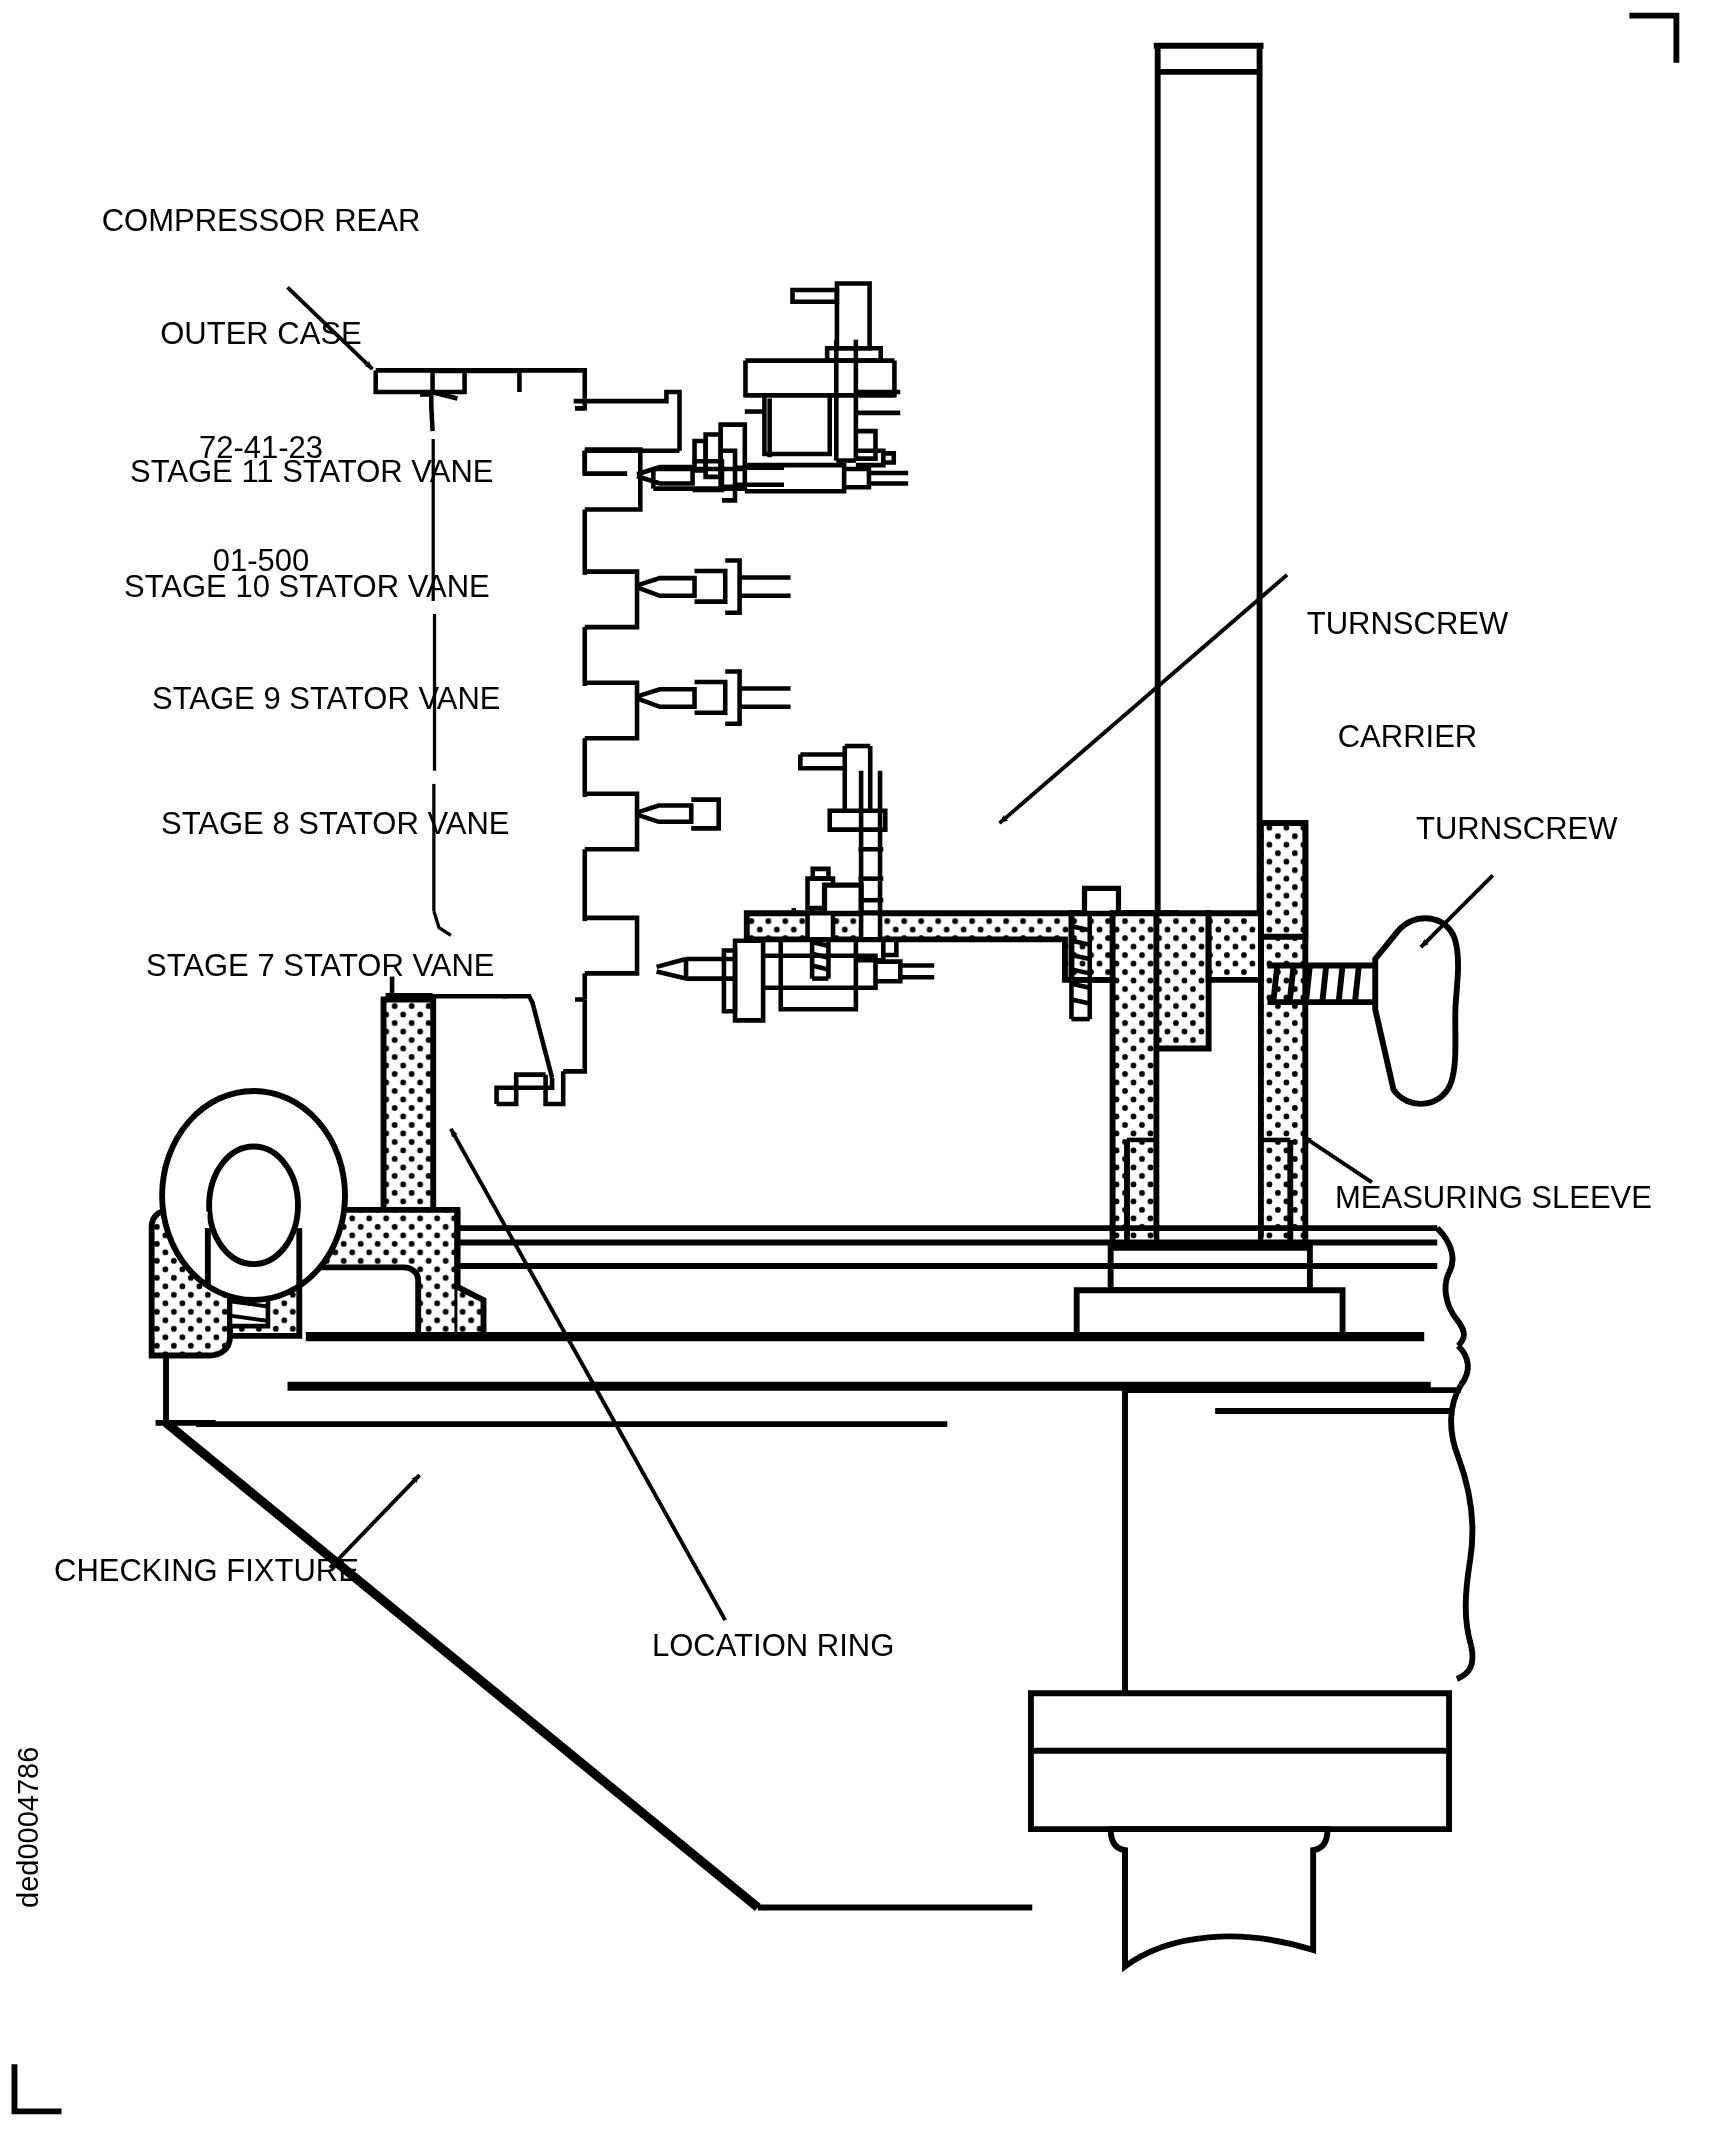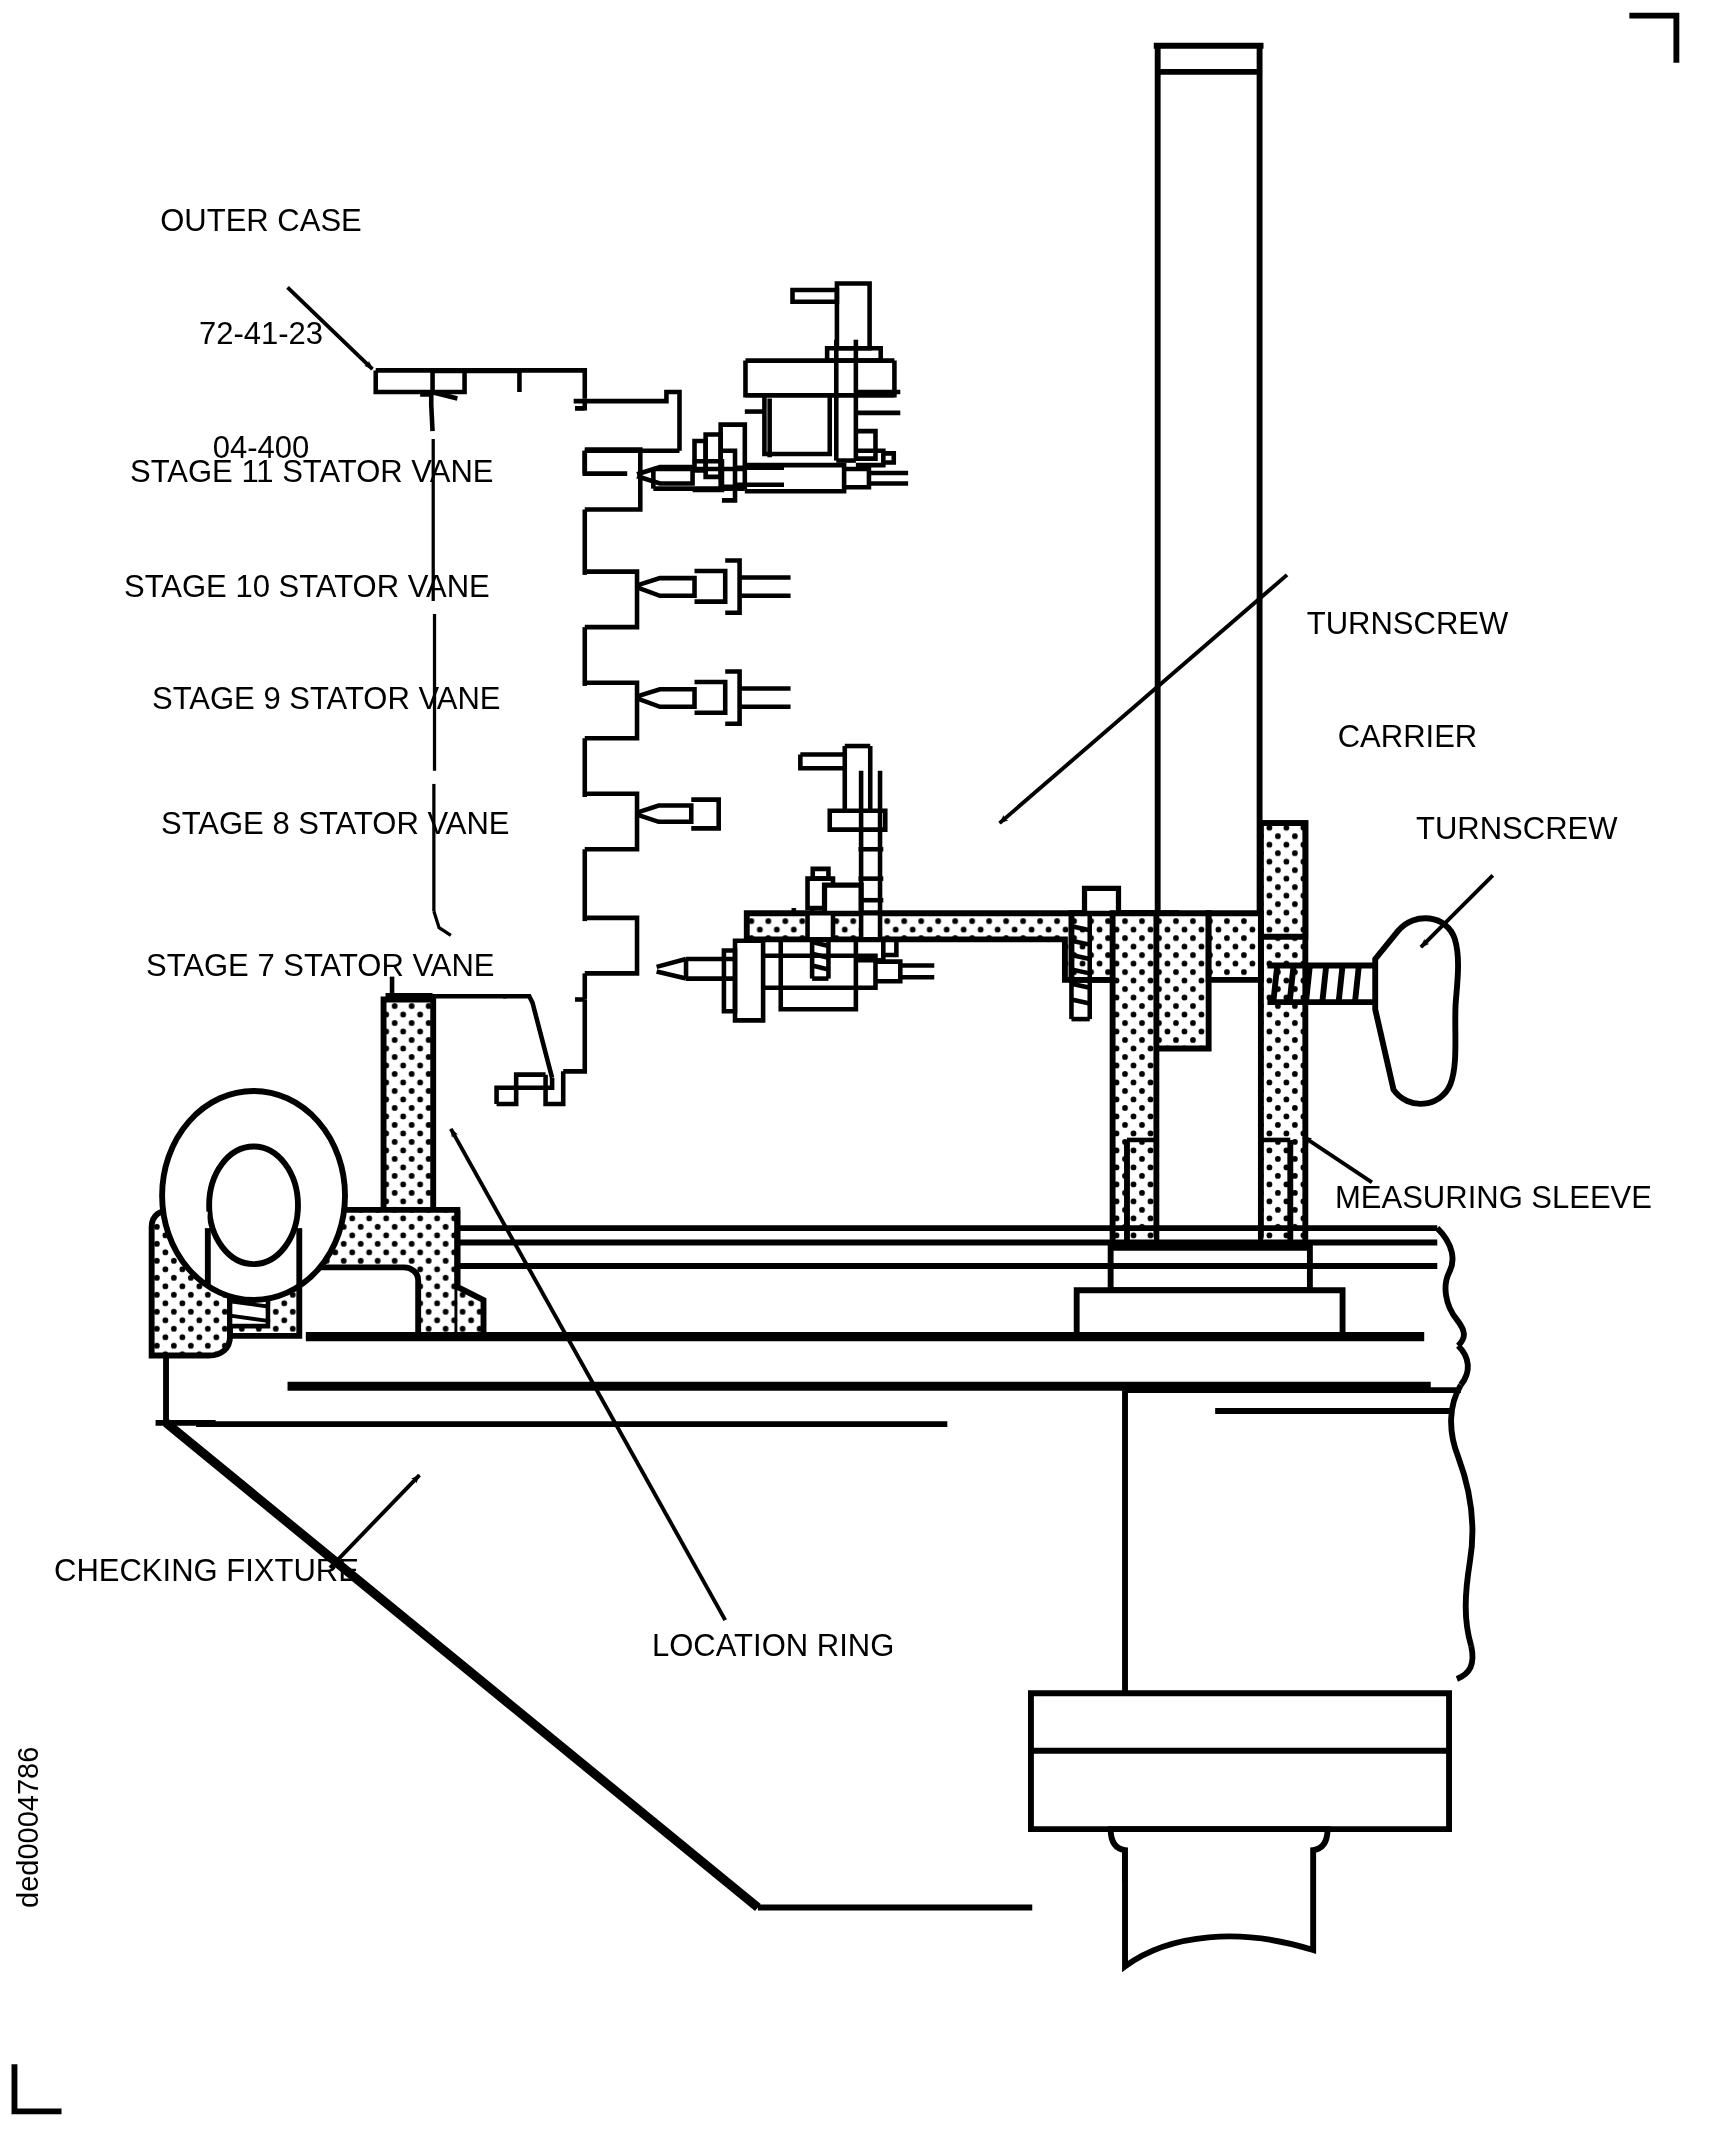--- a/index.html
+++ b/index.html
@@ -378,23 +378,24 @@
         <path d="M2285,1340 L2175,1450" marker-end="url(#arrowhead)"></path>
         <path d="M2100,1810 L1995,1740" marker-end="url(#arrowhead)"></path>
         <path d="M505,2400 L642,2258" marker-end="url(#arrowhead)"></path>
         <path d="M1110,2480 L690,1728" marker-end="url(#arrowhead)"></path>
       </g>
 
     </g>
   </svg>
 
   <div class="lbl lbl-48 center" style="left:65px; top:126px; width:392px;">
+    <div>COMPRESSOR REAR</div>
     <div>OUTER CASE</div>
     <div>72-41-23</div>
-    <div>04-400</div>
+    <div>01-500</div>
   </div>
 
   <div class="lbl lbl-48" style="left:130px; top:453px;">STAGE 11 STATOR VANE</div>
 
   <div class="lbl lbl-48" style="left:124px; top:568px;">STAGE 10 STATOR VANE</div>
 
   <div class="lbl lbl-48" style="left:152px; top:680px;">STAGE 9 STATOR VANE</div>
 
   <div class="lbl lbl-48" style="left:161px; top:805px;">STAGE 8 STATOR VANE</div>
 

